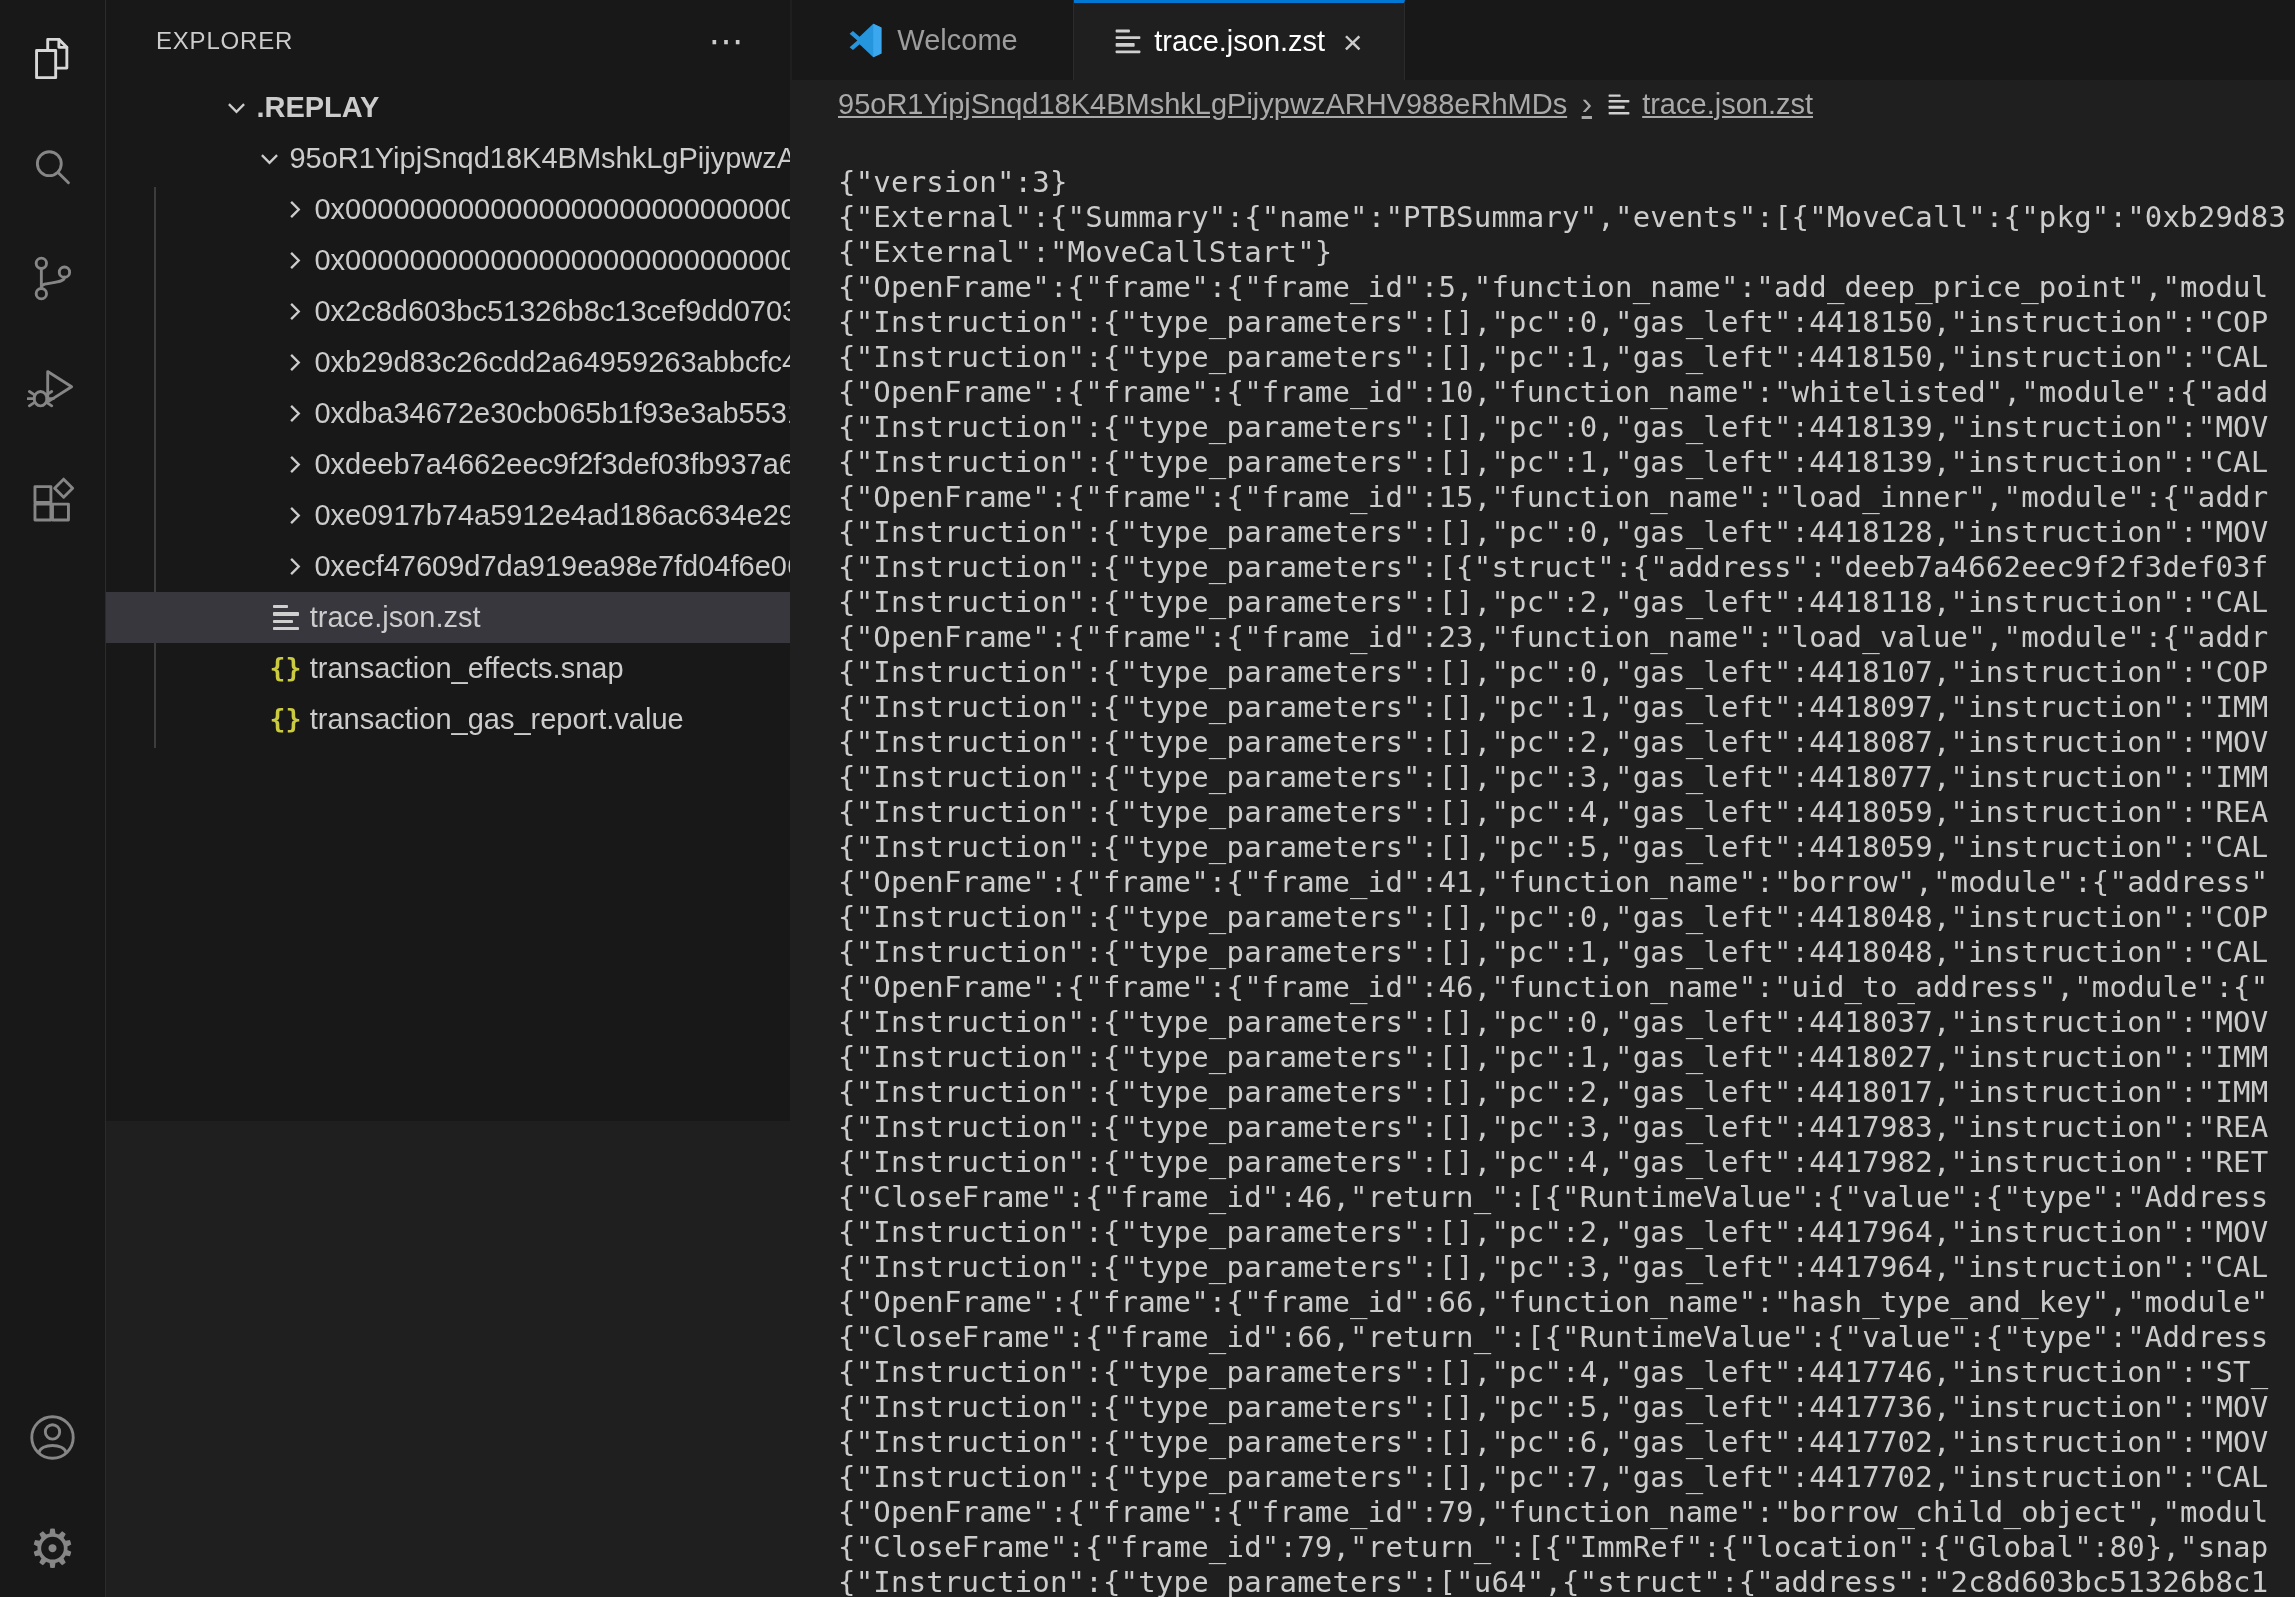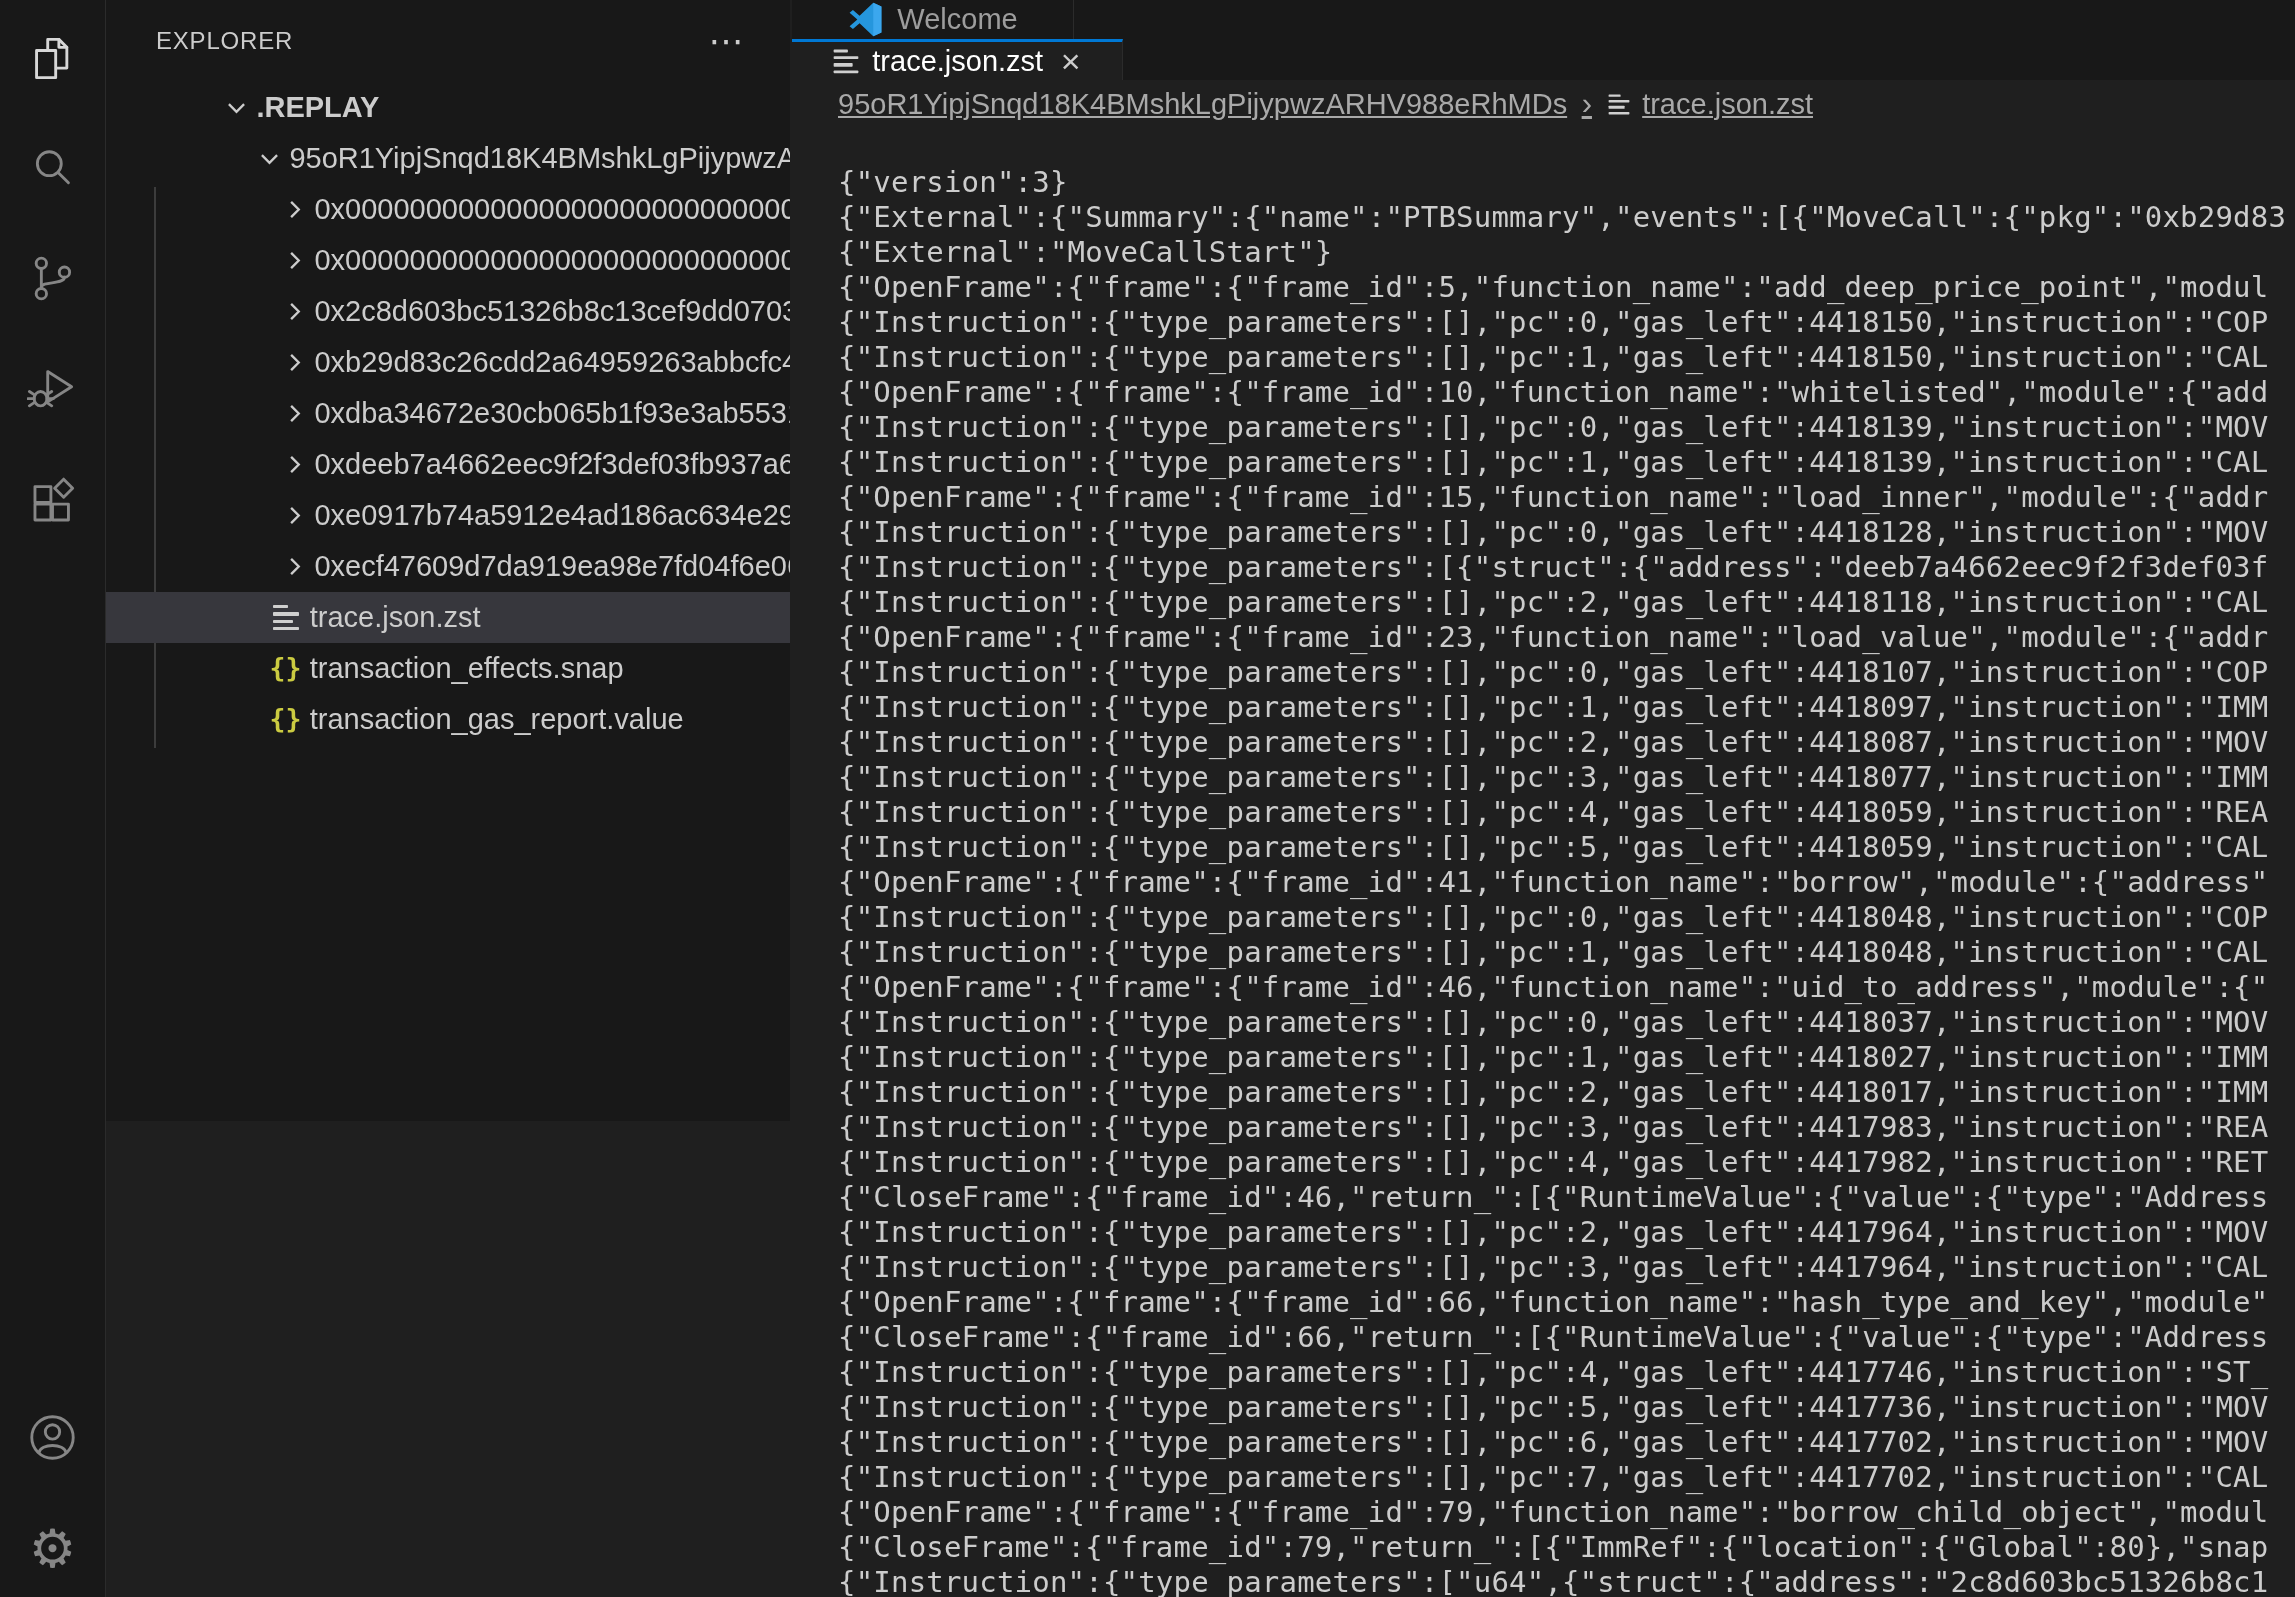--- a/index.html
+++ b/index.html
@@ -28,21 +28,21 @@
   .bars .b1{width:15.3px}.bars .b2{width:26px}.bars .b3{width:20px}.bars .b4{width:26px}
   .json-braces{font-family:"DejaVu Sans Mono",monospace;font-weight:bold;font-size:26.5px;color:#cbcb41;line-height:1;}
   .indent-guide{position:absolute;left:48px;top:105px;width:1.6px;height:561px;background:#3c3c3c;}
   .sidebar-sections{position:absolute;left:0;top:1502px;width:684px;}
   .section-row{display:flex;align-items:center;height:51px;border-top:1.6px solid #2b2b2b;color:#cccccc;font-size:27px;font-weight:bold;padding-left:117px;cursor:pointer;}
   .section-row .chev{display:flex;align-items:center;justify-content:center;width:27px;height:27px;margin-right:8px;}
   .section-row .chev svg{stroke:#cccccc;fill:none;stroke-width:1.4;}
 
   
   .editor-area{position:absolute;left:792px;top:0;width:1503px;height:1597px;background:#1f1f1f;}
-  .tab-bar{display:flex;height:80px;background:#181818;flex-direction:column;}
+  .tab-bar{display:flex;height:80px;background:#181818;}
   .tab{display:flex;align-items:center;justify-content:center;height:80px;box-sizing:border-box;cursor:pointer;white-space:nowrap;}
   .tab.inactive{width:282px;background:#181818;color:#9d9d9d;border-right:1.6px solid #2b2b2b;}
   .tab.active{width:331px;background:#1f1f1f;color:#ffffff;border-top:3.2px solid #0078d4;border-right:1.6px solid #2b2b2b;}
   .tab-label{font-size:29px;margin-left:13px;}
   .tab .close{margin-left:17.7px;font-size:34px;color:#cccccc;line-height:1;}
   .vscode-logo{display:flex;align-items:center;}
   .tab .bars{transform:scale(0.95);}
   .breadcrumb{display:flex;align-items:center;height:48px;padding-left:46px;color:#a9a9a9;font-size:29px;background:#1f1f1f;white-space:nowrap;text-decoration:underline;}
   .breadcrumb .sep{margin:0 14.5px;font-size:31px;}
   .breadcrumb .fileicon{display:flex;align-items:center;margin-right:9.7px;}

